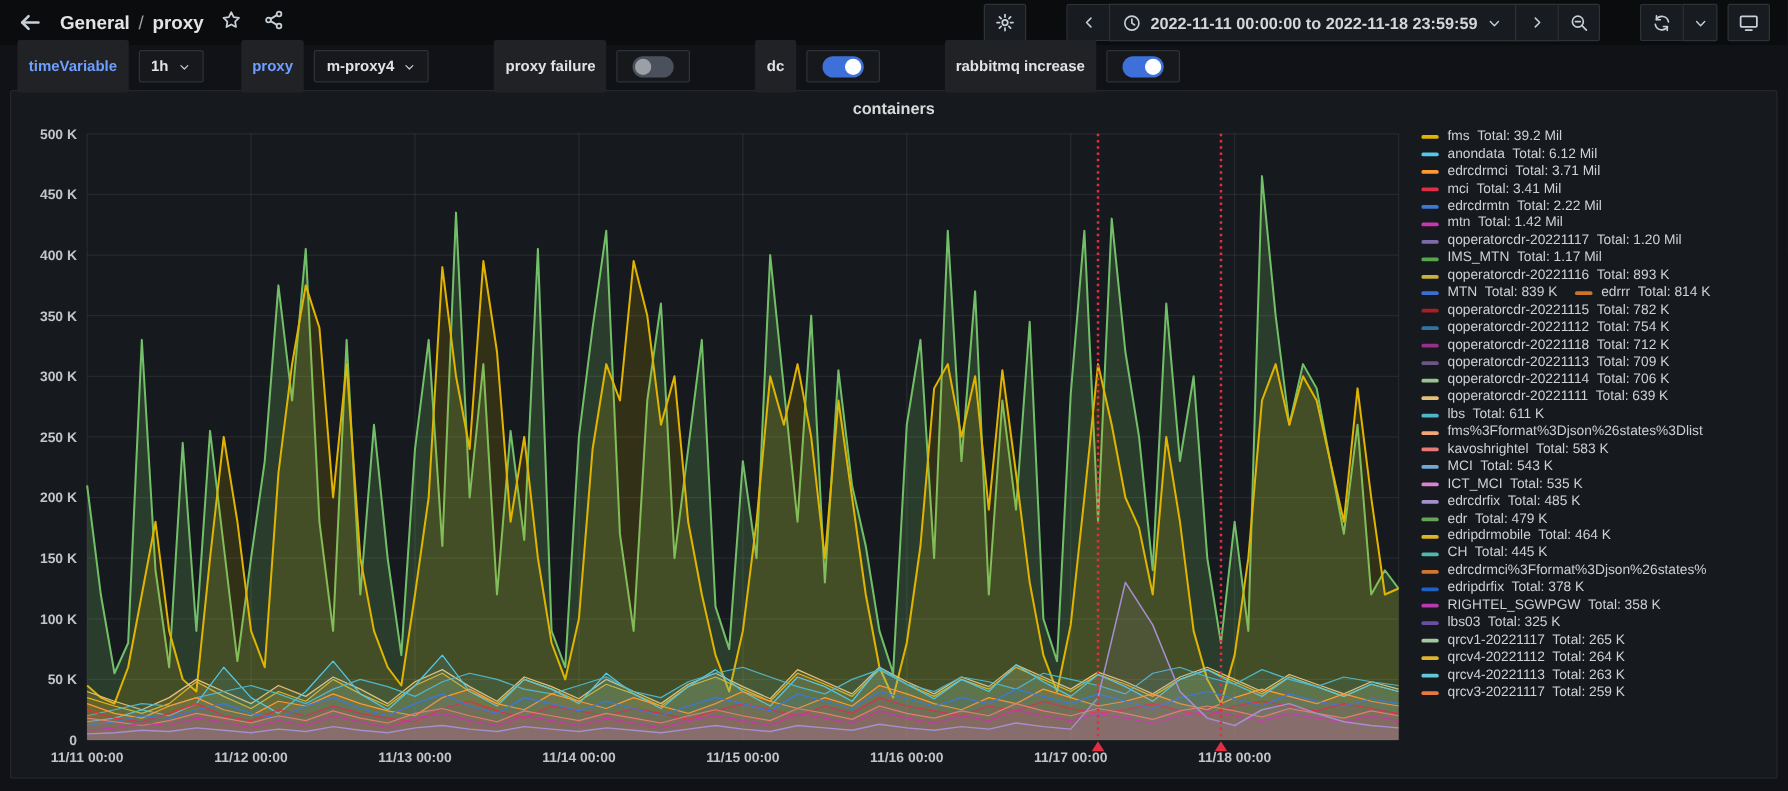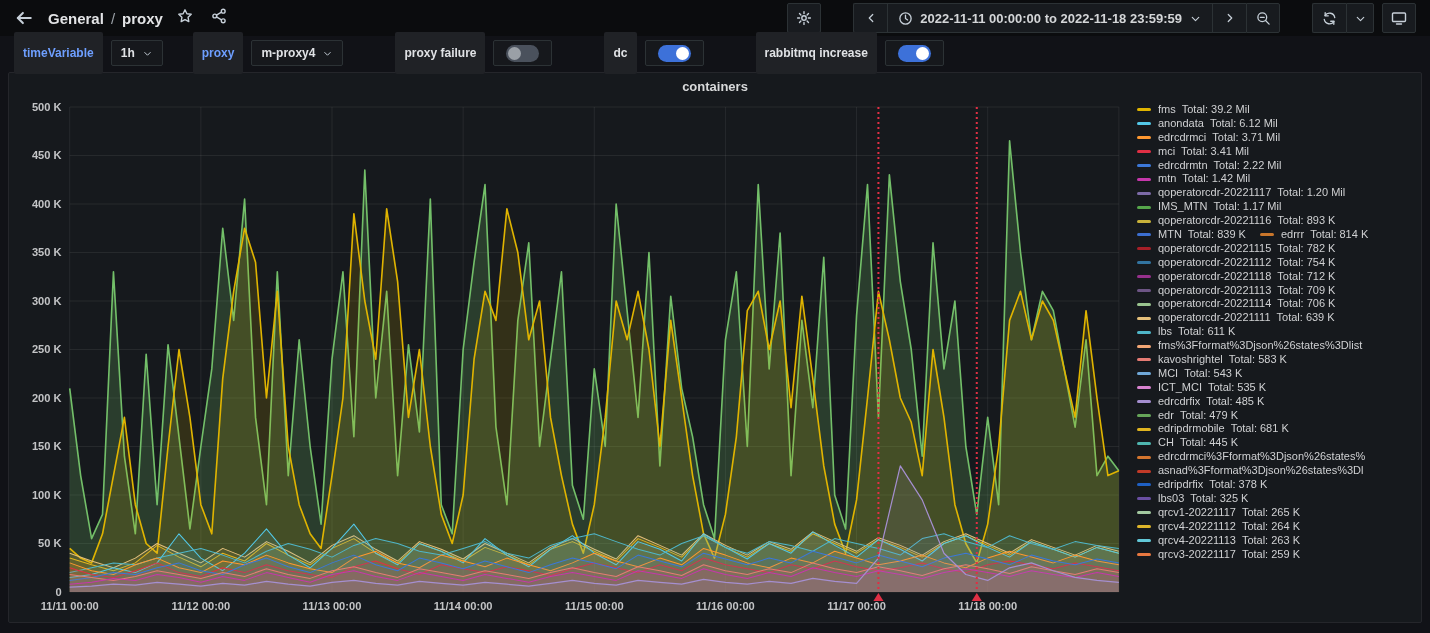--- a/index.html
+++ b/index.html
@@ -423,51 +423,52 @@
           <span class="legend-item">
             <span class="legend-swatch" style="background: rgb(102, 165, 89);"></span>
             <span>edr</span>
             <span class="legend-val">Total: 479 K</span>
           </span>
         </div>
         <div class="legend-row">
           <span class="legend-item">
             <span class="legend-swatch" style="background: rgb(224, 180, 32);"></span>
             <span>edripdrmobile</span>
-            <span class="legend-val">Total: 681 K</span>
+            <span class="legend-val">Total: 464 K</span>
           </span>
         </div>
         <div class="legend-row">
           <span class="legend-item">
             <span class="legend-swatch" style="background: rgb(79, 182, 176);"></span>
             <span>CH</span>
             <span class="legend-val">Total: 445 K</span>
           </span>
         </div>
         <div class="legend-row">
           <span class="legend-item">
             <span class="legend-swatch" style="background: rgb(212, 117, 46);"></span>
             <span>edrcdrmci%3Fformat%3Djson%26states%</span>
           </span>
         </div>
         <div class="legend-row">
           <span class="legend-item">
-            <span class="legend-swatch" style="background: rgb(194, 58, 40);"></span>
-            <span>asnad%3Fformat%3Djson%26states%3Dl</span>
-          </span>
-        </div>
-        <div class="legend-row">
-          <span class="legend-item">
             <span class="legend-swatch" style="background: rgb(31, 96, 196);"></span>
             <span>edripdrfix</span>
             <span class="legend-val">Total: 378 K</span>
           </span>
         </div>
         <div class="legend-row">
           <span class="legend-item">
+            <span class="legend-swatch" style="background: rgb(184, 58, 176);"></span>
+            <span>RIGHTEL_SGWPGW</span>
+            <span class="legend-val">Total: 358 K</span>
+          </span>
+        </div>
+        <div class="legend-row">
+          <span class="legend-item">
             <span class="legend-swatch" style="background: rgb(106, 79, 163);"></span>
             <span>lbs03</span>
             <span class="legend-val">Total: 325 K</span>
           </span>
         </div>
         <div class="legend-row">
           <span class="legend-item">
             <span class="legend-swatch" style="background: rgb(163, 201, 160);"></span>
             <span>qrcv1-20221117</span>
             <span class="legend-val">Total: 265 K</span>

